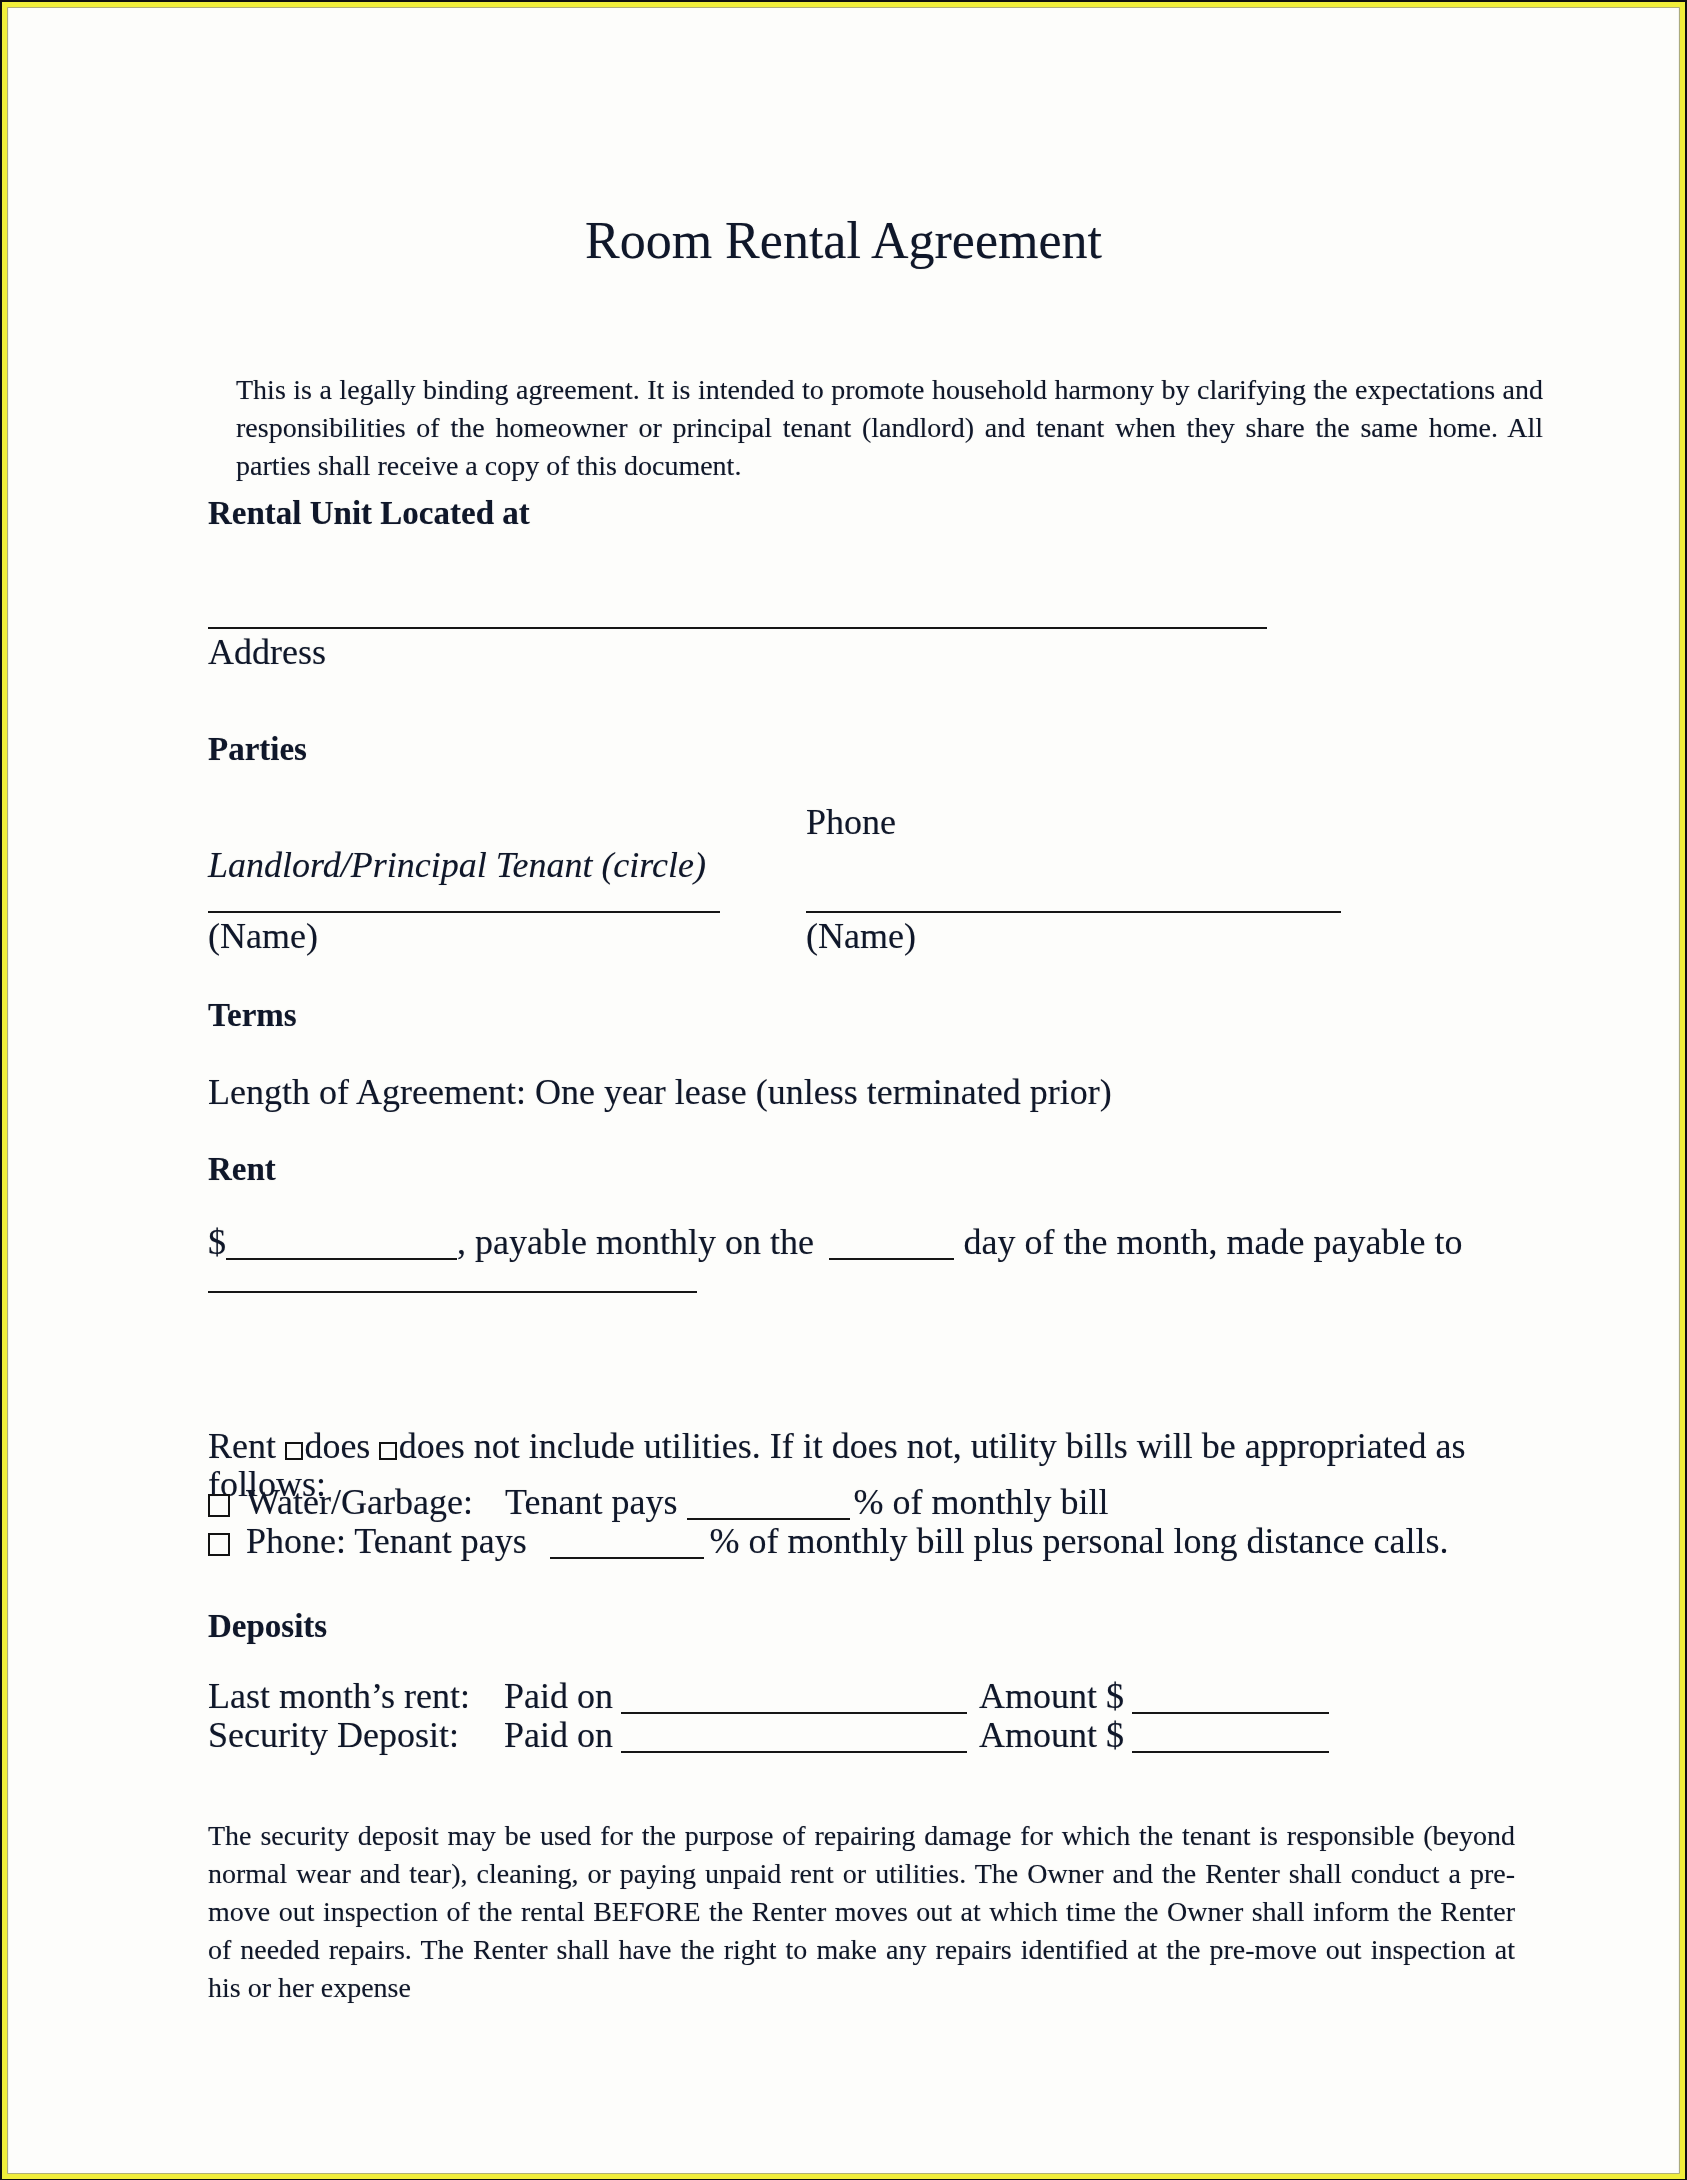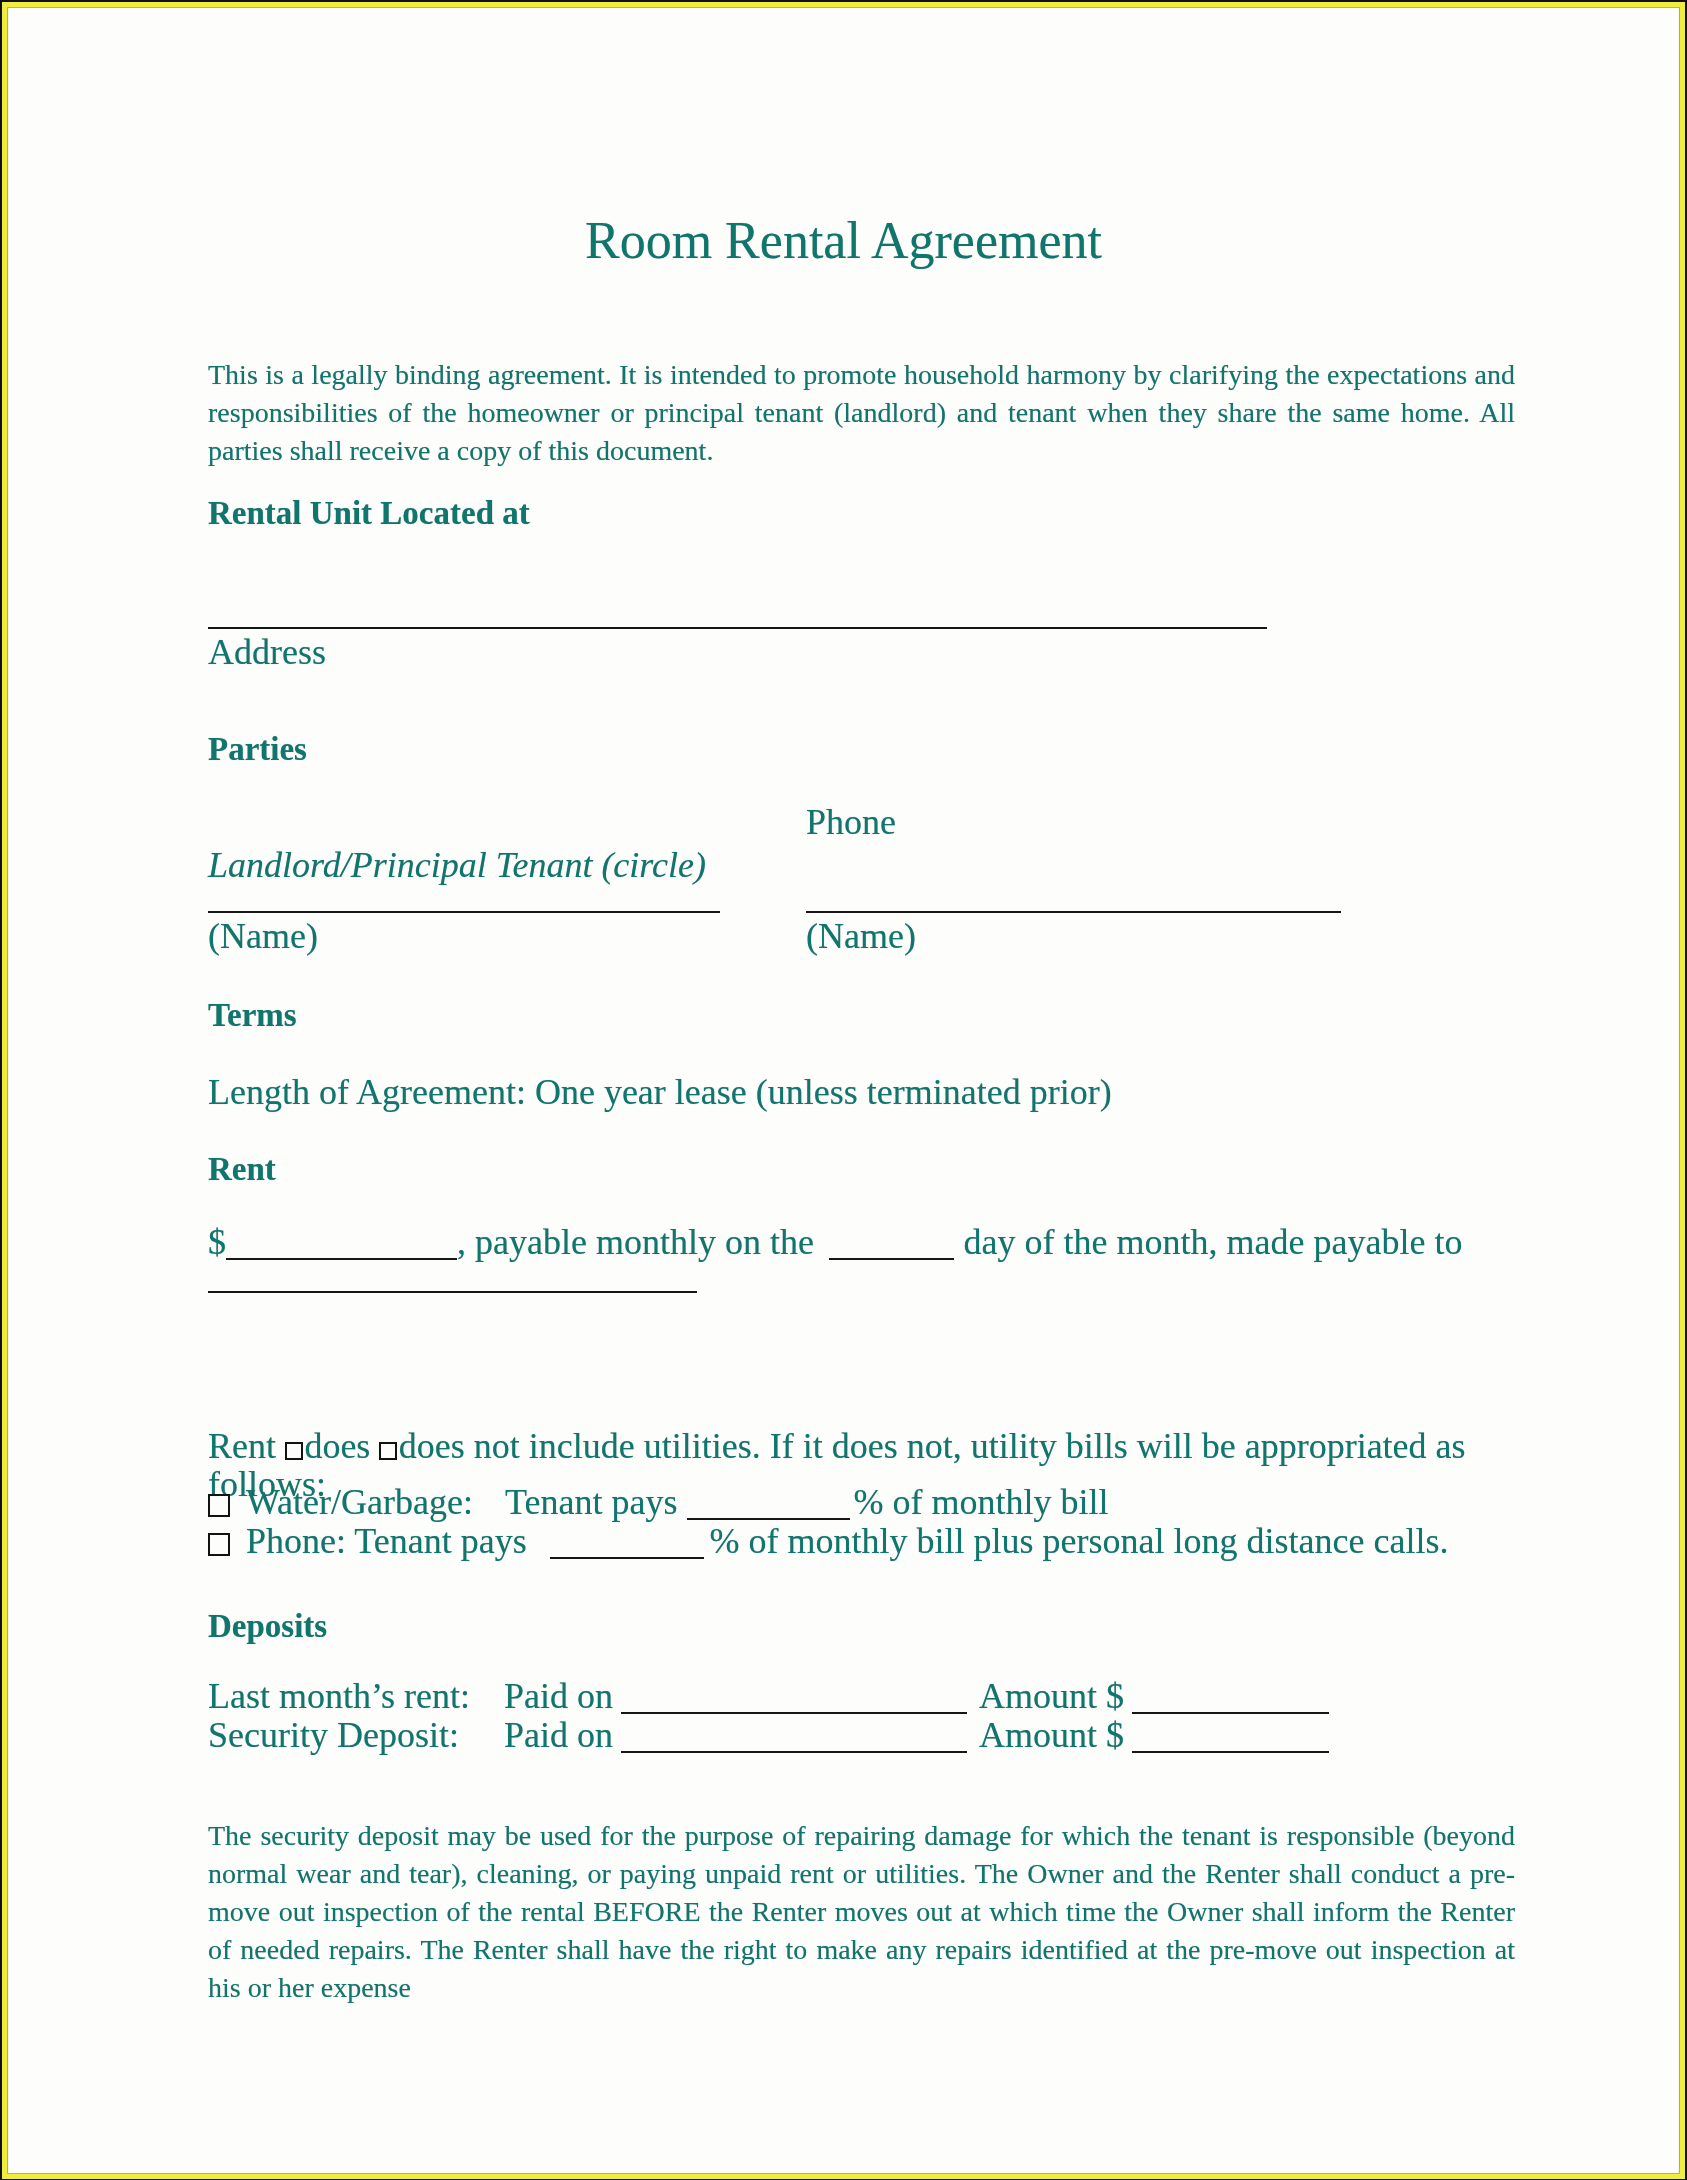--- a/index.html
+++ b/index.html
@@ -6,21 +6,21 @@
   .canvas {
     position: relative;
     width: 1687px;
     height: 2181px;
     box-sizing: border-box;
     background: #fdfdfb;
     border: 2.6px solid #101010;
     box-shadow: inset 0 0 0 5.2px #f1ee3b, inset 0 0 0 6.1px #9a9a8e;
     overflow: hidden;
     font-family: "Liberation Serif", "DejaVu Serif", serif;
-    color: #0f766e;
+    color: #0f172a;
   }
   .doc { position: absolute; inset: 0; text-shadow: 0 0 0.9px rgba(25,25,25,0.35); }
   .abs { position: absolute; }
   .title {
     left: 0; right: 0; top: 210px;
     text-align: center;
     font-size: 52px; line-height: 58px;
     font-weight: 400;
   }
   .para {
@@ -68,21 +68,21 @@
   .rblank2 { width: 125px; margin-left: 15px; margin-right: 9.6px; }
 </style>
 </head>
 <body>
 
 <div class="canvas">
   <div class="doc">
 
     <div class="abs title">Room Rental Agreement</div>
 
-    <p class="abs para" style="top:326px;">This is a legally binding agreement. It is intended to promote household harmony by clarifying the expectations and responsibilities of the homeowner or principal tenant (landlord) and tenant when they share the same home. All parties shall receive a copy of this document.</p>
+    <p class="abs para" style="top:341px;margin-left:28px;">This is a legally binding agreement. It is intended to promote household harmony by clarifying the expectations and responsibilities of the homeowner or principal tenant (landlord) and tenant when they share the same home. All parties shall receive a copy of this document.</p>
 
     <div class="abs h" style="top:491px;">Rental Unit Located at</div>
     <div class="abs rule" style="top:625px; left:206px; width:1059px;"></div>
     <div class="abs label" style="top:631px; left:206px;">Address</div>
 
     <div class="abs h" style="top:727px;">Parties</div>
     <div class="abs label" style="top:844px; left:206px;font-style:italic;">Landlord/Principal Tenant (circle)</div>
     <div class="abs label" style="top:801px; left:804px;">Phone</div>
     <div class="abs rule" style="top:909px; left:206px; width:512px;"></div>
     <div class="abs rule" style="top:909px; left:804px; width:535px;"></div>

